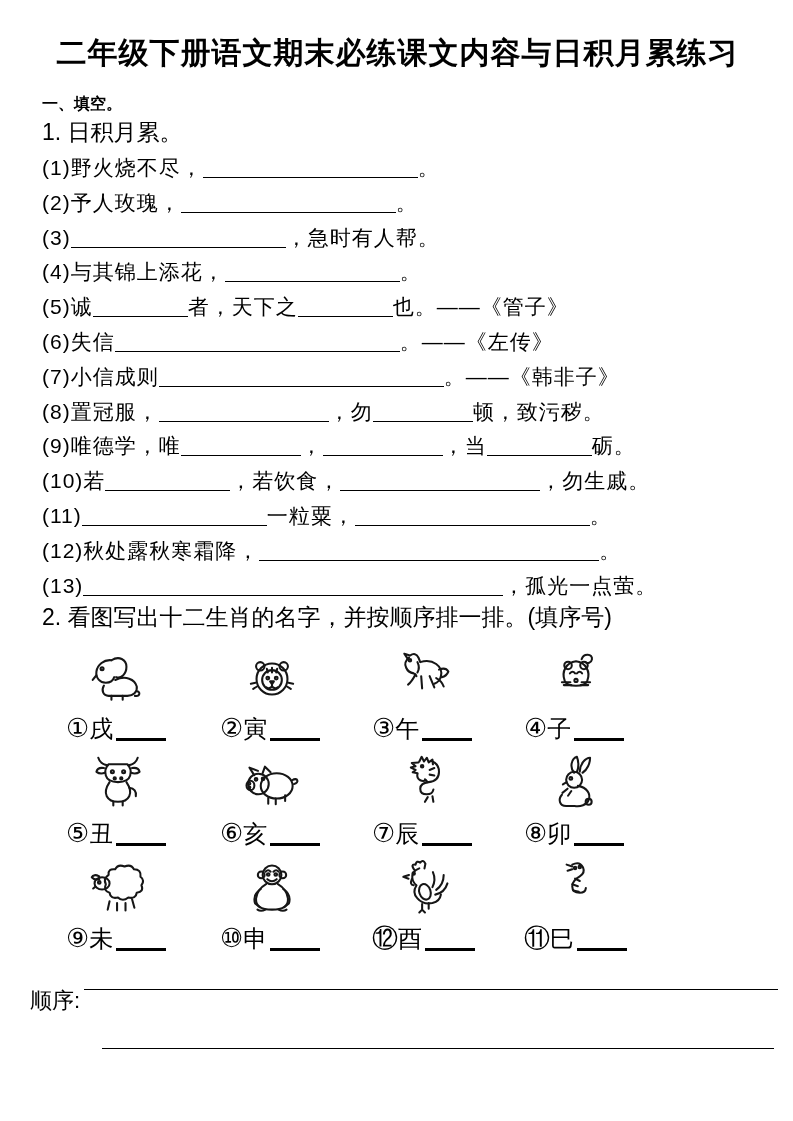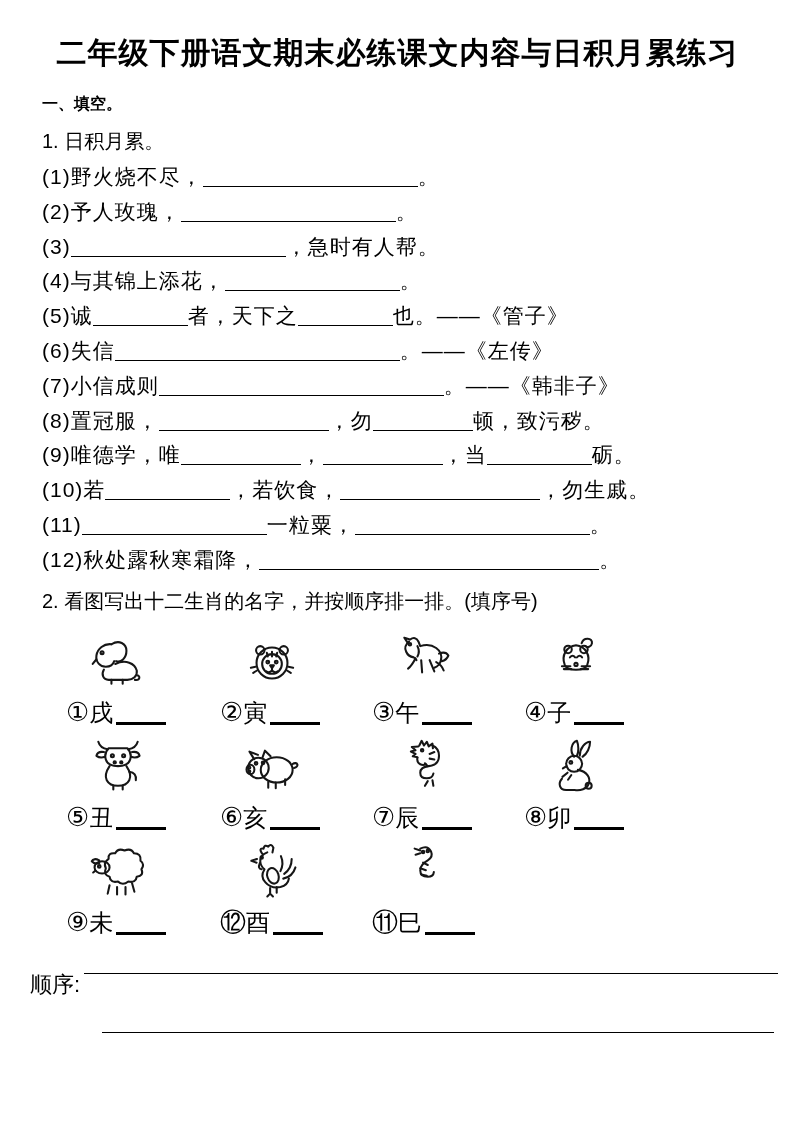--- a/index.html
+++ b/index.html
@@ -7,21 +7,21 @@
     width:793px;height:1121px;background:#ffffff;color:#000;
     font-family:"Liberation Sans","DejaVu Sans",sans-serif;
     overflow:hidden;position:relative;
   }
   .page{padding:28px 40px 0 42px;}
   .title{
     font-size:30px;font-weight:700;text-align:center;letter-spacing:1px;
     margin:4px 0 0 0;line-height:42px;white-space:nowrap;
   }
   .h2{font-size:16px;font-weight:700;margin-top:16px;line-height:28px;}
-  .sub{font-size:20px;margin-top:9px;line-height:28px;}
+  .sub{font-size:23px;margin-top:0;line-height:28px;}
   .qlines{margin-top:5px;}
   .qline{font-size:21px;line-height:34.8px;white-space:nowrap;letter-spacing:1px;}
   .blank{
     display:inline-block;height:1px;border-bottom:1.9px solid #000;
     vertical-align:-3px;
   }
   
   .zgrid{
     display:grid;grid-template-columns:154px 152px 152px 170px;
     padding-left:24px;margin-top:12px;
@@ -184,20 +184,21 @@
       <div class="qline"><span class="qtext">(3)</span><span class="blank" style="width: 215px;"></span><span class="qtext">，急时有人帮。</span></div>
       <div class="qline"><span class="qtext">(4)与其锦上添花，</span><span class="blank" style="width: 175px;"></span><span class="qtext">。</span></div>
       <div class="qline"><span class="qtext">(5)诚</span><span class="blank" style="width: 95px;"></span><span class="qtext">者，天下之</span><span class="blank" style="width: 95px;"></span><span class="qtext">也。——《管子》</span></div>
       <div class="qline"><span class="qtext">(6)失信</span><span class="blank" style="width: 285px;"></span><span class="qtext">。——《左传》</span></div>
       <div class="qline"><span class="qtext">(7)小信成则</span><span class="blank" style="width: 285px;"></span><span class="qtext">。——《韩非子》</span></div>
       <div class="qline"><span class="qtext">(8)置冠服，</span><span class="blank" style="width: 170px;"></span><span class="qtext">，勿</span><span class="blank" style="width: 100px;"></span><span class="qtext">顿，致污秽。</span></div>
       <div class="qline"><span class="qtext">(9)唯德学，唯</span><span class="blank" style="width: 120px;"></span><span class="qtext">，</span><span class="blank" style="width: 120px;"></span><span class="qtext">，当</span><span class="blank" style="width: 105px;"></span><span class="qtext">砺。</span></div>
       <div class="qline"><span class="qtext">(10)若</span><span class="blank" style="width: 125px;"></span><span class="qtext">，若饮食，</span><span class="blank" style="width: 200px;"></span><span class="qtext">，勿生戚。</span></div>
       <div class="qline"><span class="qtext">(11)</span><span class="blank" style="width: 185px;"></span><span class="qtext">一粒粟，</span><span class="blank" style="width: 235px;"></span><span class="qtext">。</span></div>
       <div class="qline"><span class="qtext">(12)秋处露秋寒霜降，</span><span class="blank" style="width: 340px;"></span><span class="qtext">。</span></div>
+      <div class="qline"><span class="qtext">(13)</span><span class="blank" style="width: 420px;"></span><span class="qtext">，孤光一点萤。</span></div>
     </div>
 
   <div class="sub">2. 看图写出十二生肖的名字，并按顺序排一排。(填序号)</div>
 
   <div class="zgrid" id="zgrid">
       <div class="zcell">
         <div class="zicon">
           <svg class="ink" viewBox="0 0 64 64">
             <use href="#dog-icon"></use>
           </svg>
@@ -260,20 +261,28 @@
         </div>
         <div class="zlabel"><span class="znum">⑧</span><span class="zbranch">卯</span><span class="zline"></span></div>
       </div>
       <div class="zcell">
         <div class="zicon">
           <svg class="ink" viewBox="0 0 64 64">
             <use href="#sheep-icon"></use>
           </svg>
         </div>
         <div class="zlabel"><span class="znum">⑨</span><span class="zbranch">未</span><span class="zline"></span></div>
+      </div>
+      <div class="zcell">
+        <div class="zicon">
+          <svg class="ink" viewBox="0 0 64 64">
+            <use href="#monkey-icon"></use>
+          </svg>
+        </div>
+        <div class="zlabel"><span class="znum">⑩</span><span class="zbranch">申</span><span class="zline"></span></div>
       </div>
       <div class="zcell">
         <div class="zicon">
           <svg class="ink" viewBox="0 0 64 64">
             <use href="#rooster-icon"></use>
           </svg>
         </div>
         <div class="zlabel"><span class="znum">⑫</span><span class="zbranch">酉</span><span class="zline"></span></div>
       </div>
       <div class="zcell">

